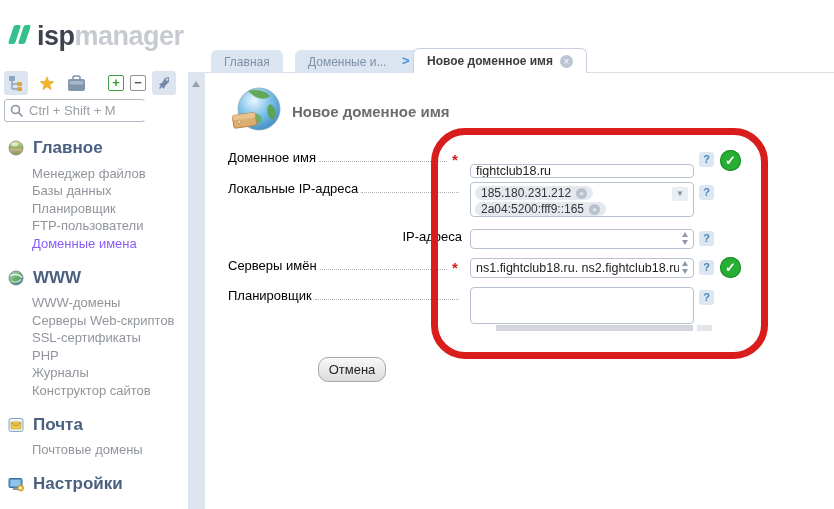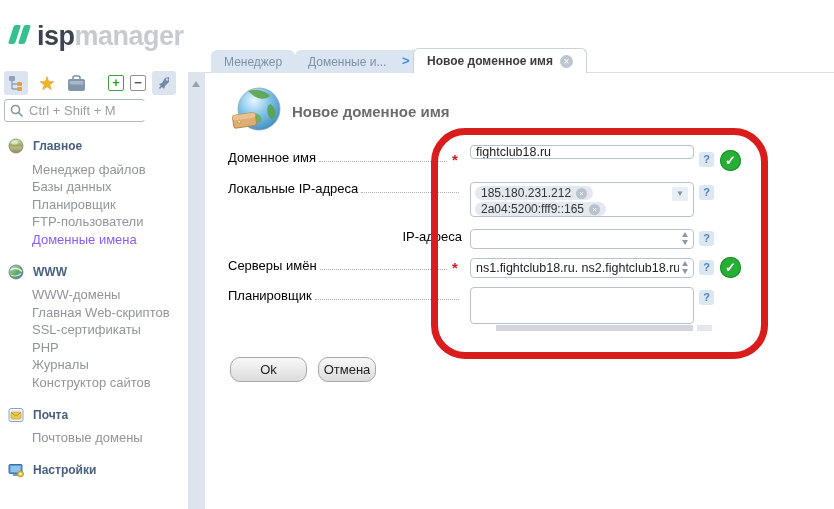--- a/index.html
+++ b/index.html
@@ -28,21 +28,21 @@
   .searchbox { position:absolute; left:4px; top:99px; width:141px; height:23px; background:#fff;
                border:1px solid #b3bac6; border-radius:3px; }
   .searchbox svg { position:absolute; left:5px; top:4px; }
   .searchbox input { position:absolute; left:24px; top:1px; width:148px; height:19px; border:none;
                      outline:none; font-family:"Liberation Sans",sans-serif; font-size:13px; color:#555; }
   .searchbox input::placeholder { color:#9aa0a8; }
   
   .nav { position:absolute; left:0; top:136px; width:188px; }
   .section { margin-bottom:13px; }
   .section-header { display:flex; align-items:center; gap:9px; padding:2px 8px; font-weight:bold;
-                    color:#4a6080; font-size:12px; cursor:pointer; }
+                    color:#4a6080; font-size:17px; cursor:pointer; }
   .section ul { list-style:none; margin:5px 0 0 0; }
   .section li { padding:1.5px 8px 1.5px 32px; font-size:13px; line-height:14.5px; color:#90959c; cursor:pointer; }
   .section li.active { color:#8b5cf6; }
   
   .vscroll { position:absolute; left:188px; top:72px; width:17px; height:437px; background:#dee4ee; cursor:pointer; }
   .vscroll .up { position:absolute; left:4px; top:9px; width:0; height:0;
                  border-left:4.5px solid transparent; border-right:4.5px solid transparent;
                  border-bottom:6px solid #93a1b5; }
   
   .tabbar { position:absolute; left:205px; top:48px; right:0; height:25px; }
@@ -86,21 +86,21 @@
            color:#fff; font-size:13px; font-weight:bold; text-align:center; line-height:21px;
            box-shadow:inset 0 0 0 1px #1d8c28; }
   textarea.inp { height:37px; resize:none; }
   .hthumb { position:absolute; left:496px; top:325px; width:197px; height:6px; background:#d3d7dd; cursor:pointer; }
   .hblock { position:absolute; left:697px; top:325px; width:15px; height:6px; background:#e3e6ea; }
   
   .btn { position:absolute; top:357px; height:25px; border:1px solid #a8a8a8; border-radius:10px;
          background:linear-gradient(#f8f8f8,#dcdcdc); font-family:"Liberation Sans",sans-serif;
          font-size:13px; color:#222; text-align:center; cursor:pointer; }
   .btn-ok { left:230px; width:77px; }
-  .btn-cancel { left:318px; width:58px; }
+  .btn-cancel { left:318px; width:68px; }
   
   .annotation { position:absolute; left:431px; top:128px; width:337px; height:231px;
                 border:7px solid #d91d1d; border-radius:34px; pointer-events:none; z-index:5; }
 </style>
 </head>
 <body>
 
 <div class="page">
 
   <div class="logo">
@@ -186,21 +186,21 @@
               </linearGradient>
             </defs>
           <circle cx="8" cy="8" r="7" fill="url(#wg)" stroke="#5e7d95" stroke-width="0.8"></circle>
           <path d="M2.5 6 C6 3.5, 11 4, 13.8 7.5" stroke="#fff" stroke-width="1.4" fill="none" opacity="0.85"></path>
           <path d="M3 11 C6.5 12.5, 10.5 12, 13 9.5" stroke="#fff" stroke-width="1.2" fill="none" opacity="0.7"></path>
         </svg>
         <span>WWW</span>
       </div>
       <ul>
         <li>WWW-домены</li>
-        <li>Главная Web-скриптов</li>
+        <li>Серверы Web-скриптов</li>
         <li>SSL-сертификаты</li>
         <li>PHP</li>
         <li>Журналы</li>
         <li>Конструктор сайтов</li>
       </ul>
     </div>
     <div class="section">
       <div class="section-header">
         <svg width="16" height="16" viewBox="0 0 16 16">
           <rect x="1" y="1.5" width="14" height="13" rx="2" fill="#eef3f9" stroke="#8aa6c8" stroke-width="1"></rect>
@@ -227,21 +227,21 @@
     </div>
   </div>
 
   <div class="vscroll">
     <div class="up"></div>
   </div>
 
   <div class="tabbar">
     <div class="baseline"></div>
     <div class="tab" style="left:6px;">
-      <span>Менеджер</span>
+      <span>Главная</span>
     </div>
     <div class="tab" style="left:90px;gap:42px;">
       <span>Доменные и...</span>
       <span class="x">×</span>
     </div>
     <span class="tab-chevron">&gt;</span>
     <div class="tab active" style="left:208px;">
       <span>Новое доменное имя</span>
       <span class="x">×</span>
     </div>
@@ -267,21 +267,21 @@
       </g>
     </svg>
   </div>
   <div class="page-title">Новое доменное имя</div>
 
   <div class="lblrow w-req" style="top:150px;">
     <span>Доменное имя</span>
       <span class="dots"></span>
   </div>
   <span class="req" style="top:151px;">*</span>
-  <input class="inp" style="top: 145px; height: 14px;" value="fightclub18.ru">
+  <input class="inp" style="top: 164px; height: 14px;" value="fightclub18.ru">
   <div class="help" style="top:152px;">?</div>
   <div class="check" style="top:150px;">✓</div>
 
   <div class="lblrow w-full" style="top:181px;">
     <span>Локальные IP-адреса</span>
       <span class="dots"></span>
   </div>
   <div class="multibox">
     <div class="chip" style="left:4px; top:3px;">
       <span>185.180.231.212</span>
@@ -322,18 +322,17 @@
   <div class="lblrow w-full" style="top:288px;">
     <span>Планировщик</span>
       <span class="dots"></span>
   </div>
   <textarea class="inp" style="top: 287px;"></textarea>
   <div class="help" style="top:290px;">?</div>
 
   <div class="hthumb"></div>
   <div class="hblock"></div>
 
-  <button class="btn btn-ok">Ok</button>
   <button class="btn btn-cancel">Отмена</button>
 
   <div class="annotation"></div>
 
 </div>
 
 </body></html>

